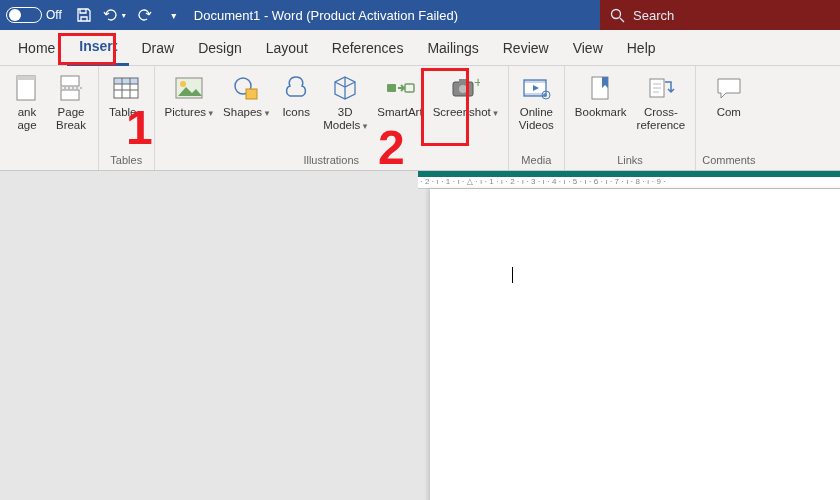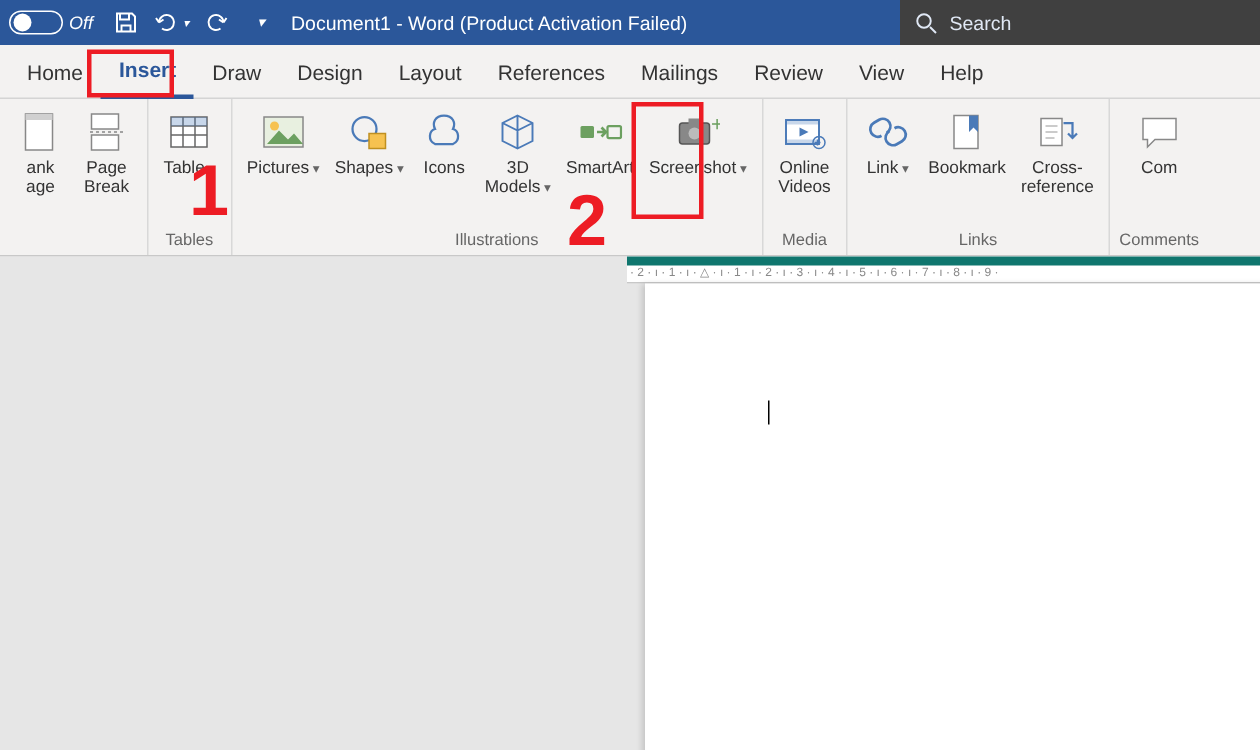--- a/index.html
+++ b/index.html
@@ -1,26 +1,26 @@
 <!DOCTYPE html>
 <html><head>
 <meta charset="utf-8">
 <style>
 * { box-sizing: border-box; margin: 0; padding: 0; font-family: "Segoe UI", sans-serif; }
 body { width: 840px; height: 500px; background: #e6e6e6; overflow: hidden; position: relative; }
 
 
 .titlebar { height: 30px; background: #2b579a; display: flex; align-items: center; color: #fff; font-size: 12px; }
-.qat { display: flex; align-items: center; gap: 2px; padding: 0 6px; font-style: italic; }
+.qat { display: flex; align-items: center; gap: 2px; padding: 0 6px; }
 .qat-btn { width: 28px; height: 24px; display: flex; align-items: center; justify-content: center; color: #fff; }
 .autosave { display: flex; align-items: center; gap: 4px; margin-right: 6px; }
 .toggle { width: 36px; height: 16px; border: 1px solid #fff; border-radius: 8px; position: relative; }
 .toggle::after { content:""; position:absolute; left:2px; top:1px; width:12px; height:12px; background:#fff; border-radius:50%; }
 .title-text { flex: 1; text-align: left; font-size: 13px; }
-.searchbox { width: 240px; height: 30px; background: #404040; display: flex; align-items: center; padding: 0 10px; gap: 8px; font-size: 13px; color: #e0e8f5; }
+.searchbox { width: 240px; height: 30px; background: #7f1d1d; display: flex; align-items: center; padding: 0 10px; gap: 8px; font-size: 13px; color: #e0e8f5; }
 
 
 .tabs { height: 36px; background: #f3f2f1; display: flex; align-items: center; padding: 0 6px; gap: 0; border-bottom: 1px solid #d4d4d4; }
 .tab { padding: 0 12px; height: 36px; display:flex; align-items:center; font-size: 14px; color: #333; cursor: pointer; }
 .tab.active { color: #2b579a; font-weight: 600; border-bottom: 3px solid #2b579a; }
 .red-box { border: 3px solid #ed1c24; position: absolute; pointer-events: none; }
 
 
 .ribbon { height: 105px; background: #f3f2f1; display: flex; border-bottom: 1px solid #c8c8c8; }
 .group { display: flex; flex-direction: column; align-items: center; padding: 2px 6px 0; border-right: 1px solid #d8d8d8; }
@@ -221,28 +221,20 @@
 Videos</div>
       </div>
     </div>
     <div class="group-label">Media</div>
   </div>
 
   <div class="group">
     <div class="group-items">
       <div class="rbtn">
         <div class="ic">
-            <svg width="30" height="24" viewBox="0 0 30 24">
-              <path d="M10 12 a5 5 0 0 1 0-10 l4 0 a5 5 0 0 1 0 10 M16 12 a5 5 0 0 0 0 10 l4 0 a5 5 0 0 0 0-10" fill="none" stroke="#4a7ab8" stroke-width="1.8" transform="rotate(-30 15 12)"></path>
-            </svg>
-          </div>
-        <div class="lbl caret">Link</div>
-      </div>
-      <div class="rbtn">
-        <div class="ic">
             <svg width="26" height="28" viewBox="0 0 26 28">
               <rect x="4" y="3" width="16" height="22" fill="#fff" stroke="#888"></rect>
               <path d="M14 3 L14 14 L17 11 L20 14 L20 3 Z" fill="#4a7ab8"></path>
             </svg>
           </div>
         <div class="lbl">Bookmark</div>
       </div>
       <div class="rbtn">
         <div class="ic">
             <svg width="28" height="28" viewBox="0 0 28 28">

